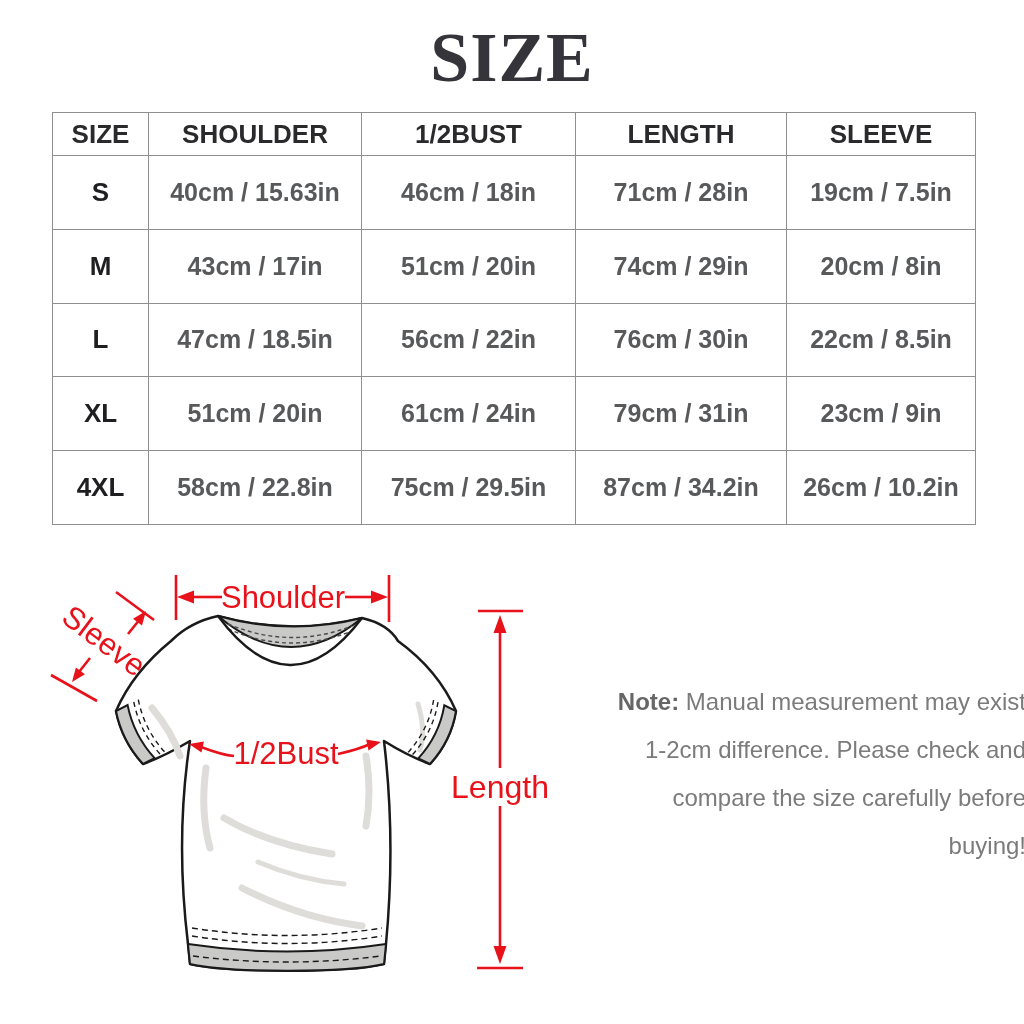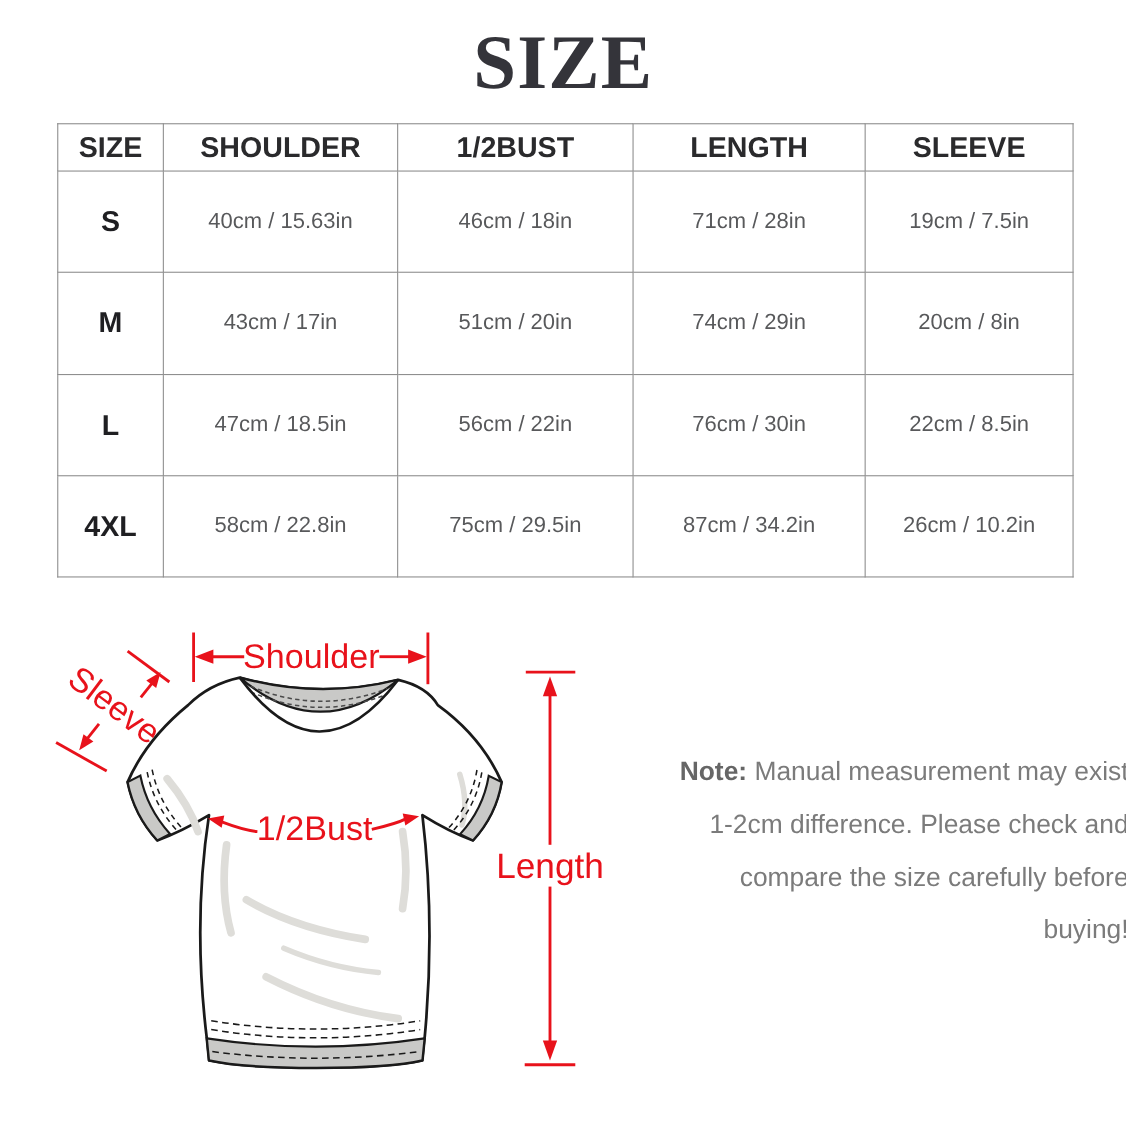--- a/index.html
+++ b/index.html
@@ -17,21 +17,21 @@
     border-collapse:collapse;table-layout:fixed;background:#fff;
   }
   table.size-table td,table.size-table th{
     border:1.5px solid #8f8f8f;text-align:center;vertical-align:middle;
     padding:0;overflow:hidden;white-space:nowrap;
   }
   table.size-table thead tr{height:43px;}
   table.size-table tbody tr{height:46.25px;}
   th.col-header{font-size:26px;font-weight:bold;color:#2a2a2c;}
   td.size-cell{font-size:26px;font-weight:bold;color:#1f1f22;}
-  td.val-cell{font-size:20px;font-weight:normal;color:#58595b;}
+  td.val-cell{font-size:25px;font-weight:bold;color:#58595b;}
   .diagram-svg{position:absolute;left:0;top:0;width:1024px;height:1024px;}
   .note-block{
     position:absolute;left:574px;top:678px;width:412px;
     font-size:24px;line-height:48px;color:#7b7b7b;text-align:right;margin-left:40px;
   }
   .note-label{font-weight:bold;color:#666666;}
 </style>
 </head>
 <body>
 
@@ -68,20 +68,27 @@
       <td class="val-cell">51cm / 20in</td>
       <td class="val-cell">74cm / 29in</td>
       <td class="val-cell">20cm / 8in</td>
     </tr>
     <tr>
       <td class="size-cell">L</td>
       <td class="val-cell">47cm / 18.5in</td>
       <td class="val-cell">56cm / 22in</td>
       <td class="val-cell">76cm / 30in</td>
       <td class="val-cell">22cm / 8.5in</td>
+    </tr>
+    <tr>
+      <td class="size-cell">XL</td>
+      <td class="val-cell">51cm / 20in</td>
+      <td class="val-cell">61cm / 24in</td>
+      <td class="val-cell">79cm / 31in</td>
+      <td class="val-cell">23cm / 9in</td>
     </tr>
     <tr>
       <td class="size-cell">4XL</td>
       <td class="val-cell">58cm / 22.8in</td>
       <td class="val-cell">75cm / 29.5in</td>
       <td class="val-cell">87cm / 34.2in</td>
       <td class="val-cell">26cm / 10.2in</td>
     </tr>
   </tbody>
 </table>

